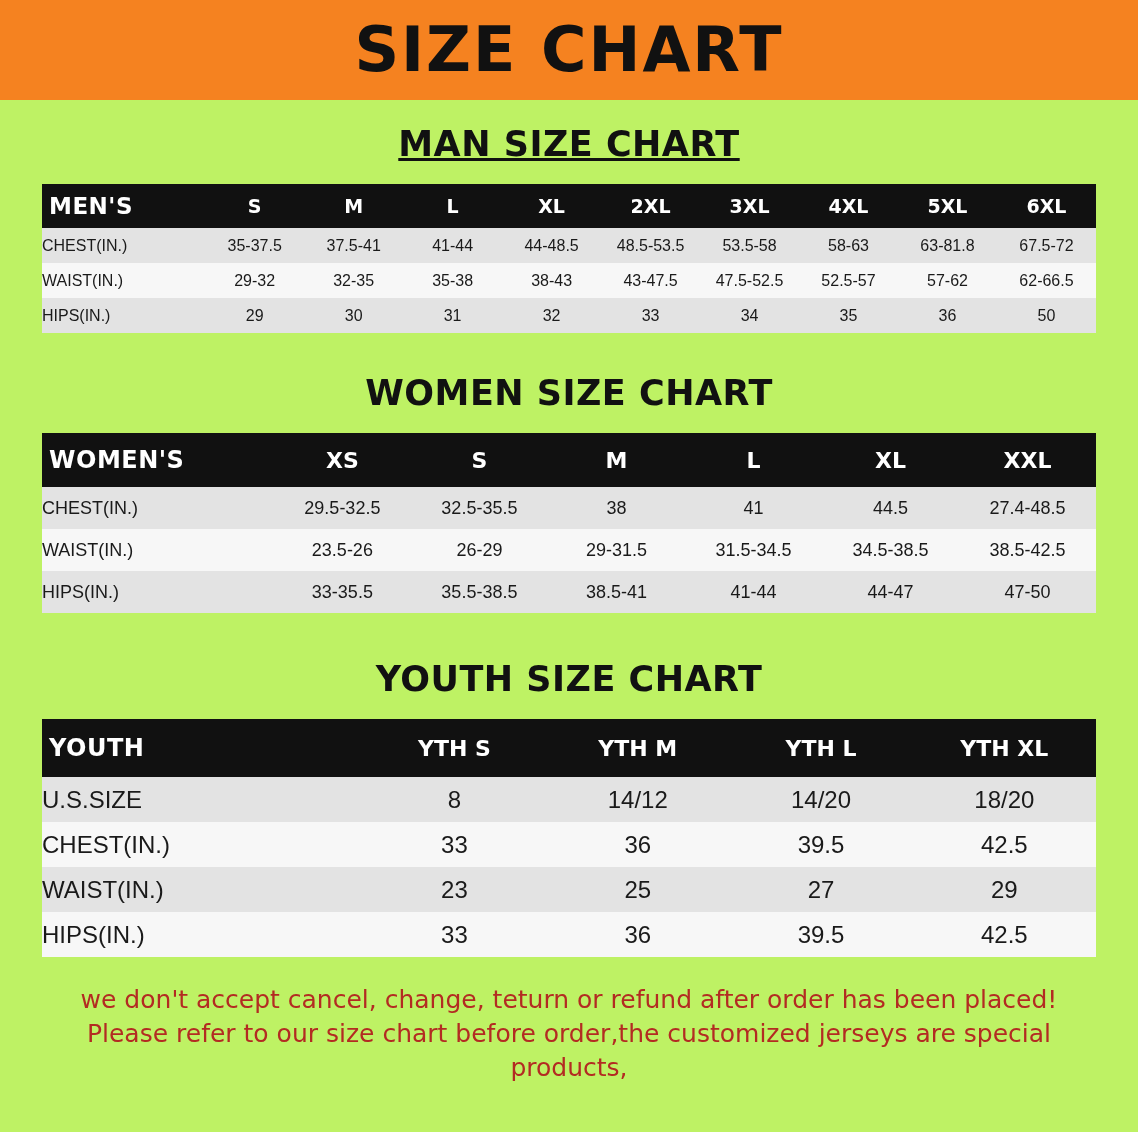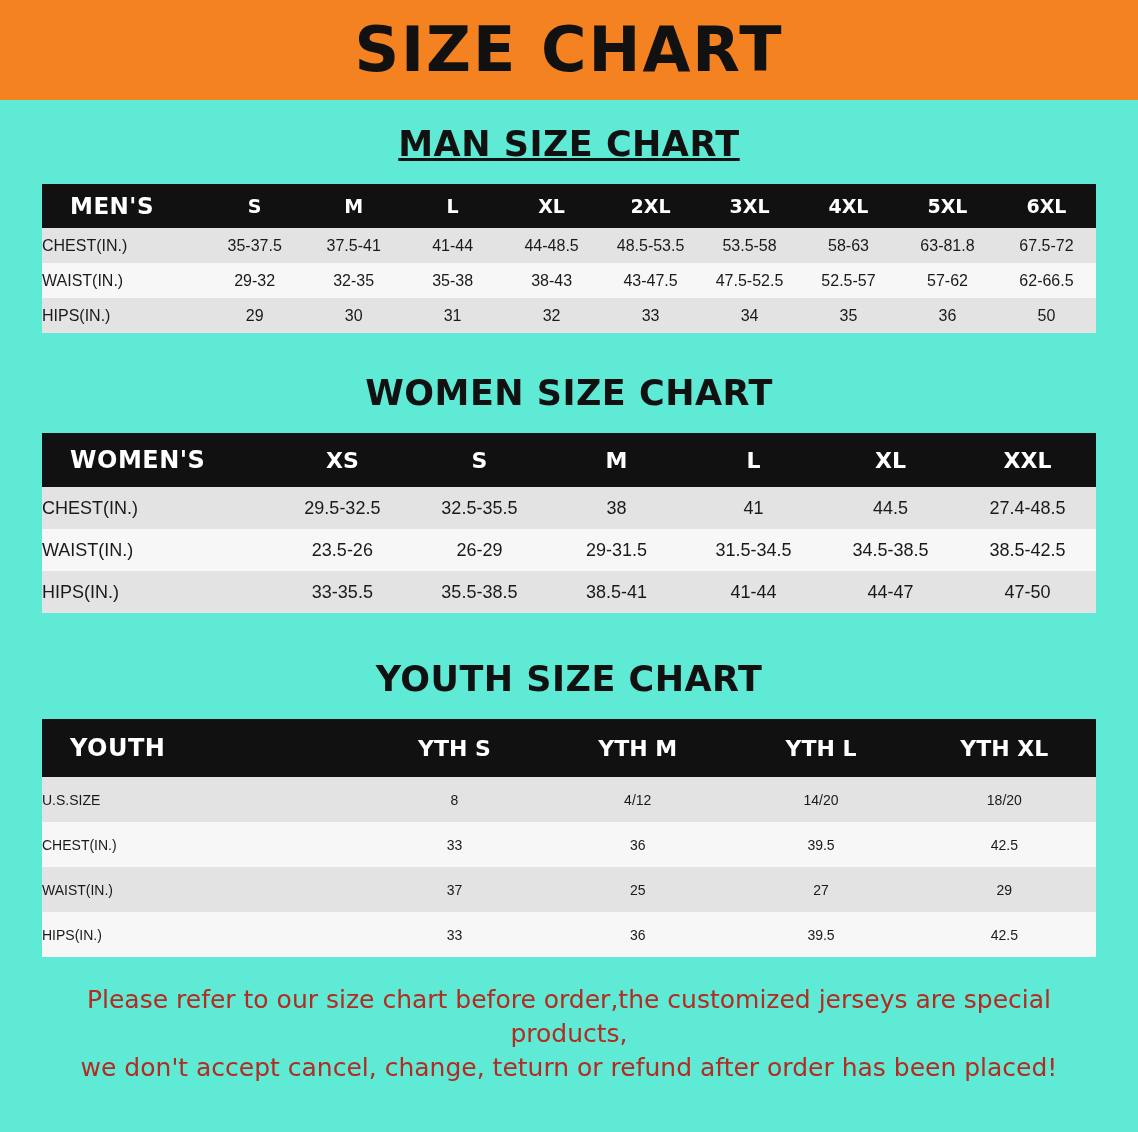--- a/index.html
+++ b/index.html
@@ -11,21 +11,21 @@
     width: 1138px;
     height: 1132px;
     font-family: "Liberation Sans", sans-serif;
     color: #111111;
     overflow: hidden;
   }
   .page {
     position: relative;
     width: 1138px;
     height: 1132px;
-    background: #5eead4;
+    background: #bef264;
   }
   
   .banner {
     height: 100px;
     background: #f58220;
     display: flex;
     align-items: center;
     justify-content: center;
   }
   .banner-title {
@@ -71,21 +71,21 @@
     height: 46px;
     font-family: "DejaVu Sans", sans-serif;
     font-weight: bold;
     font-size: 20px;
     text-align: center;
     vertical-align: middle;
     color: #ffffff;
   }
   .hdr-row td.first {
     text-align: left;
-    padding-left: 28px;
+    padding-left: 7px;
     font-size: 22px;
     letter-spacing: 0.5px;
   }
   
   .body-row td {
     height: 35px;
     font-size: 17px;
     text-align: center;
     vertical-align: middle;
     color: #1a1a1a;
@@ -105,21 +105,21 @@
   #men-table .body-row td { height: 35px; font-size: 16px; }
 
   
   #women-table .hdr-row td { height: 54px; font-size: 22px; }
   #women-table .hdr-row td.first { font-size: 24px; }
   #women-table .body-row td { height: 42px; font-size: 18px; }
 
   
   #youth-table .hdr-row td { height: 58px; font-size: 22px; }
   #youth-table .hdr-row td.first { font-size: 24px; }
-  #youth-table .body-row td { height: 45px; font-size: 14px; }
+  #youth-table .body-row td { height: 45px; font-size: 24px; }
 
   
   .note {
     margin: 26px 40px 0 40px;
     color: #b32b22;
     font-family: "DejaVu Sans", sans-serif;
     font-size: 25px;
     line-height: 1.35;
     text-align: center;
   }
@@ -269,47 +269,47 @@
         <tr class="hdr-row">
           <td class="first">YOUTH</td>
           <td>YTH S</td>
           <td>YTH M</td>
           <td>YTH L</td>
           <td>YTH XL</td>
         </tr>
         <tr class="body-row row-shade">
           <td class="first">U.S.SIZE</td>
           <td>8</td>
-          <td>4/12</td>
+          <td>14/12</td>
           <td>14/20</td>
           <td>18/20</td>
         </tr>
         <tr class="body-row row-plain">
           <td class="first">CHEST(IN.)</td>
           <td>33</td>
           <td>36</td>
           <td>39.5</td>
           <td>42.5</td>
         </tr>
         <tr class="body-row row-shade">
           <td class="first">WAIST(IN.)</td>
-          <td>37</td>
+          <td>23</td>
           <td>25</td>
           <td>27</td>
           <td>29</td>
         </tr>
         <tr class="body-row row-plain">
           <td class="first">HIPS(IN.)</td>
           <td>33</td>
           <td>36</td>
           <td>39.5</td>
           <td>42.5</td>
         </tr>
       </tbody>
     </table>
   </div>
 
   <div class="note">
+    <span class="note-line">we don't accept cancel, change, teturn or refund after order has been placed!</span>
     <span class="note-line">Please refer to our size chart before order,the customized jerseys are special products,</span>
-    <span class="note-line">we don't accept cancel, change, teturn or refund after order has been placed!</span>
   </div>
 
 </div>
 
 </body></html>

